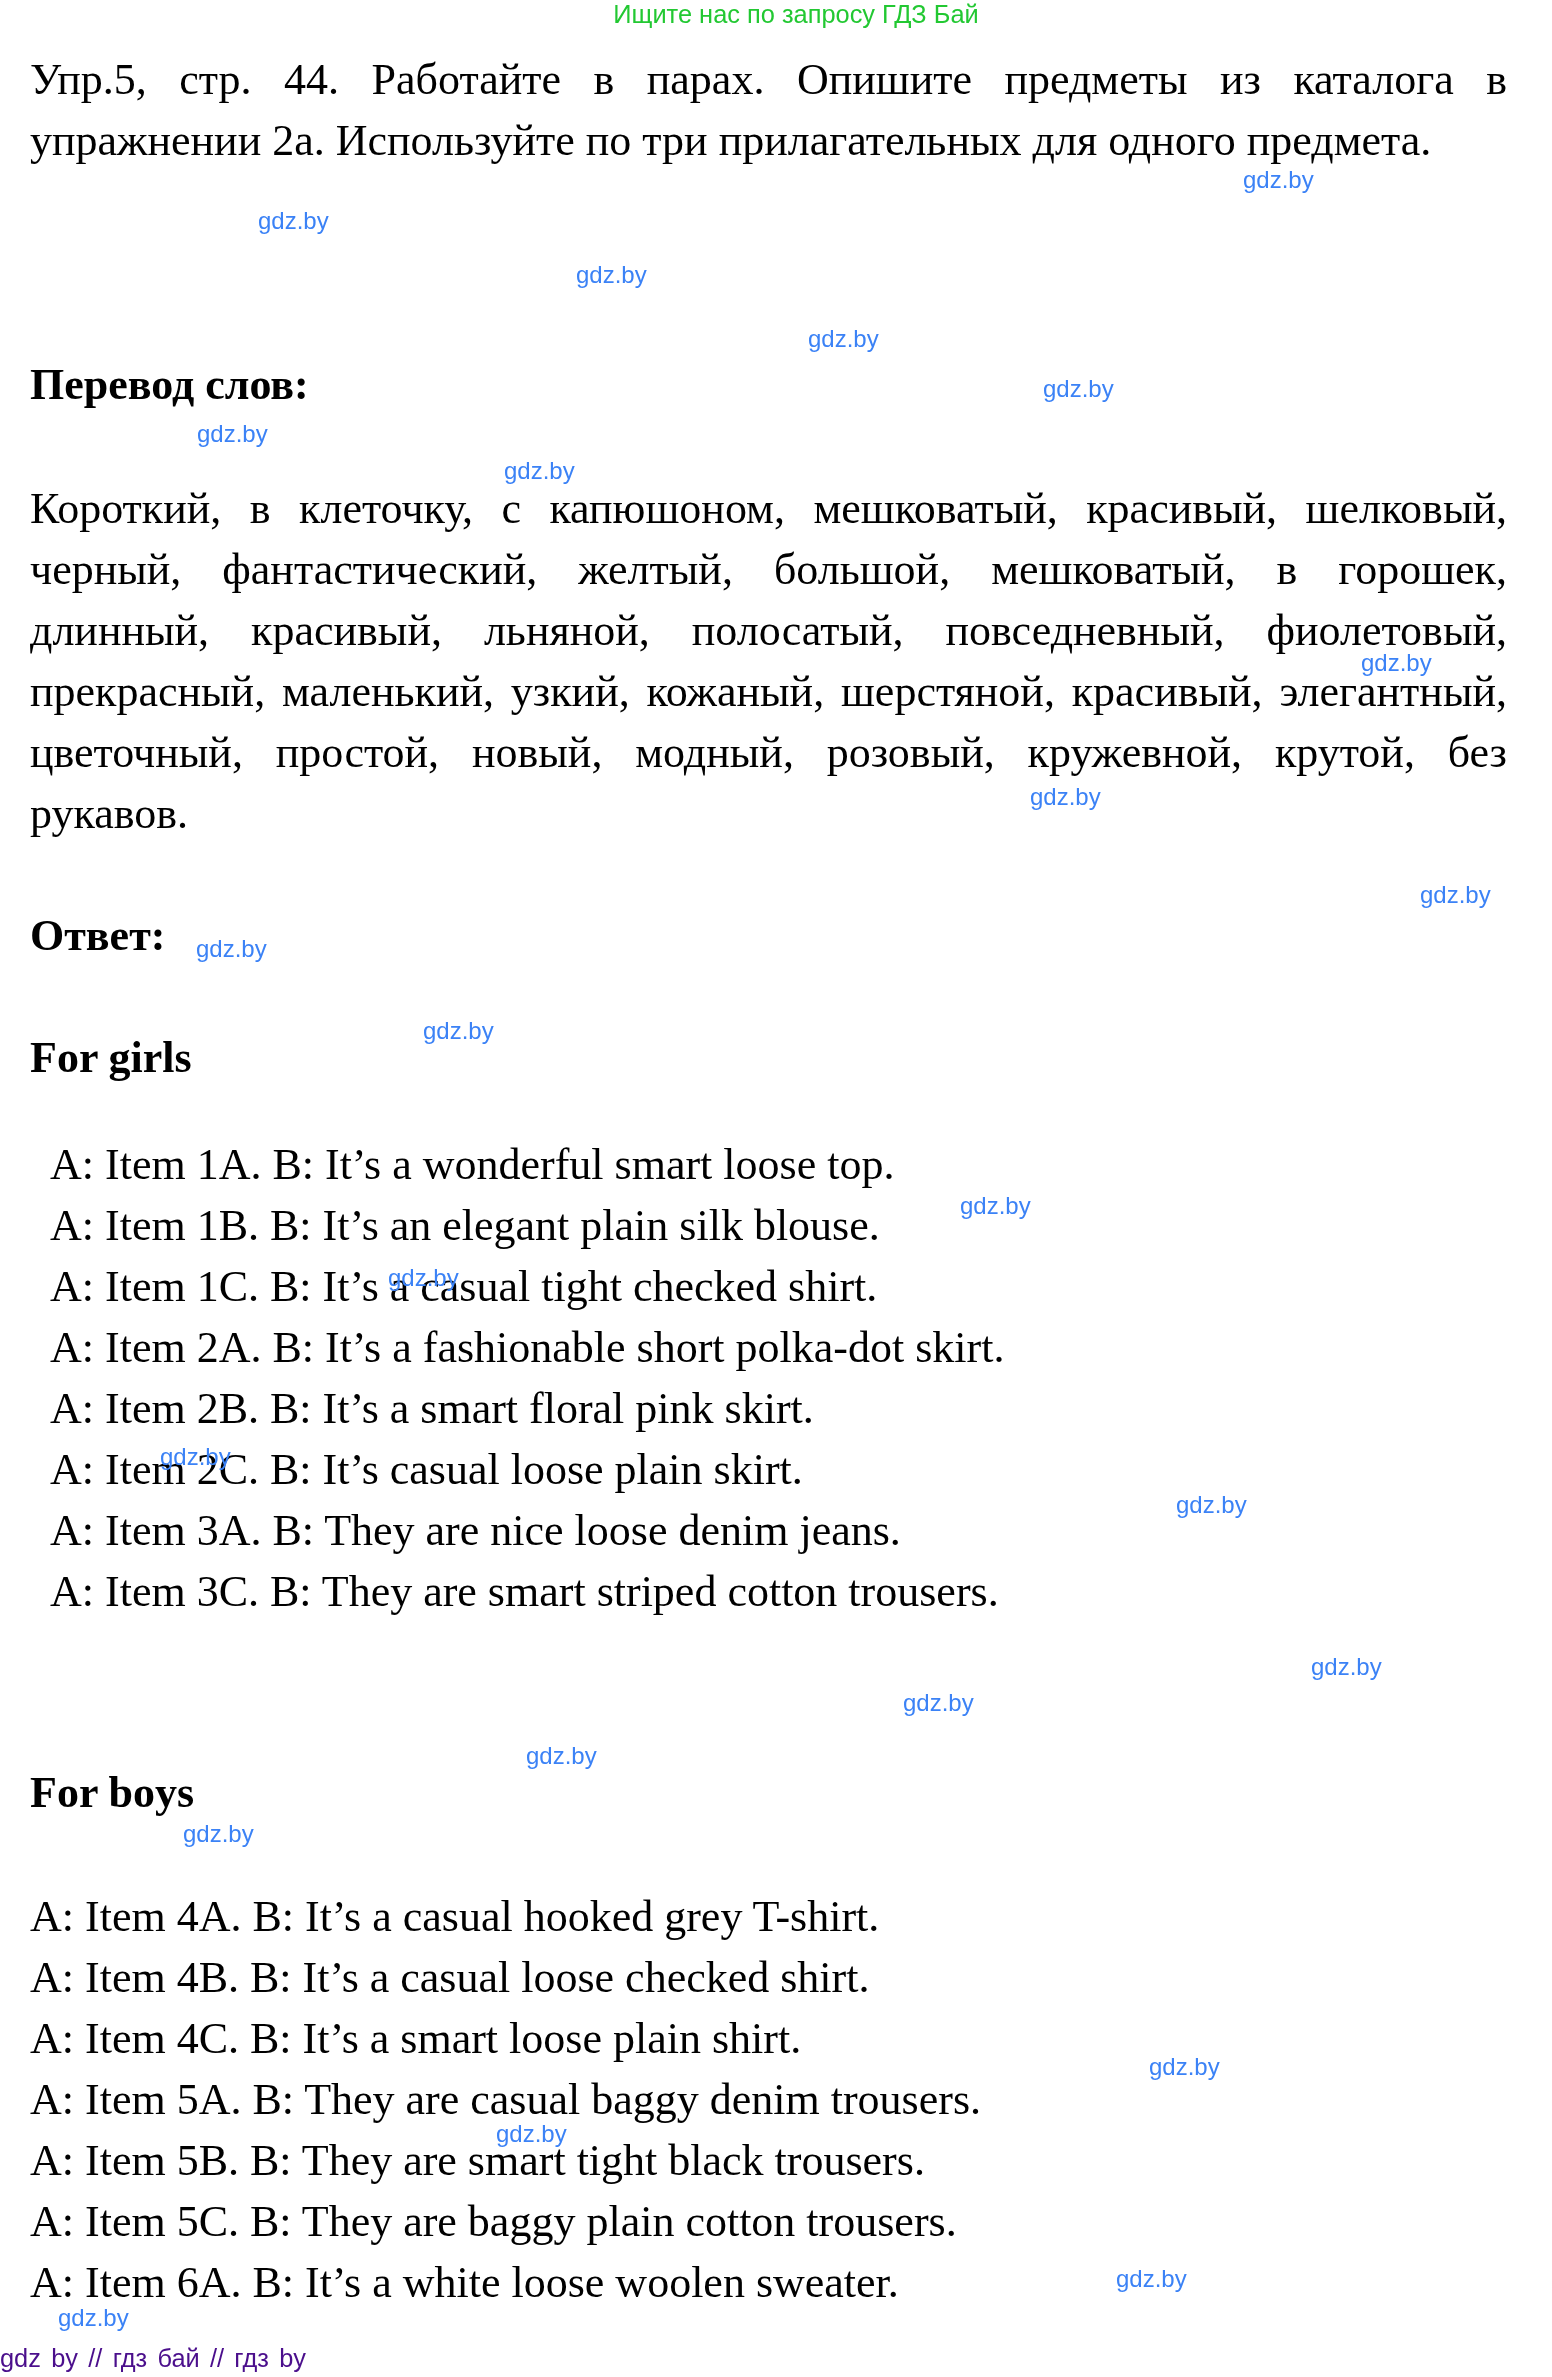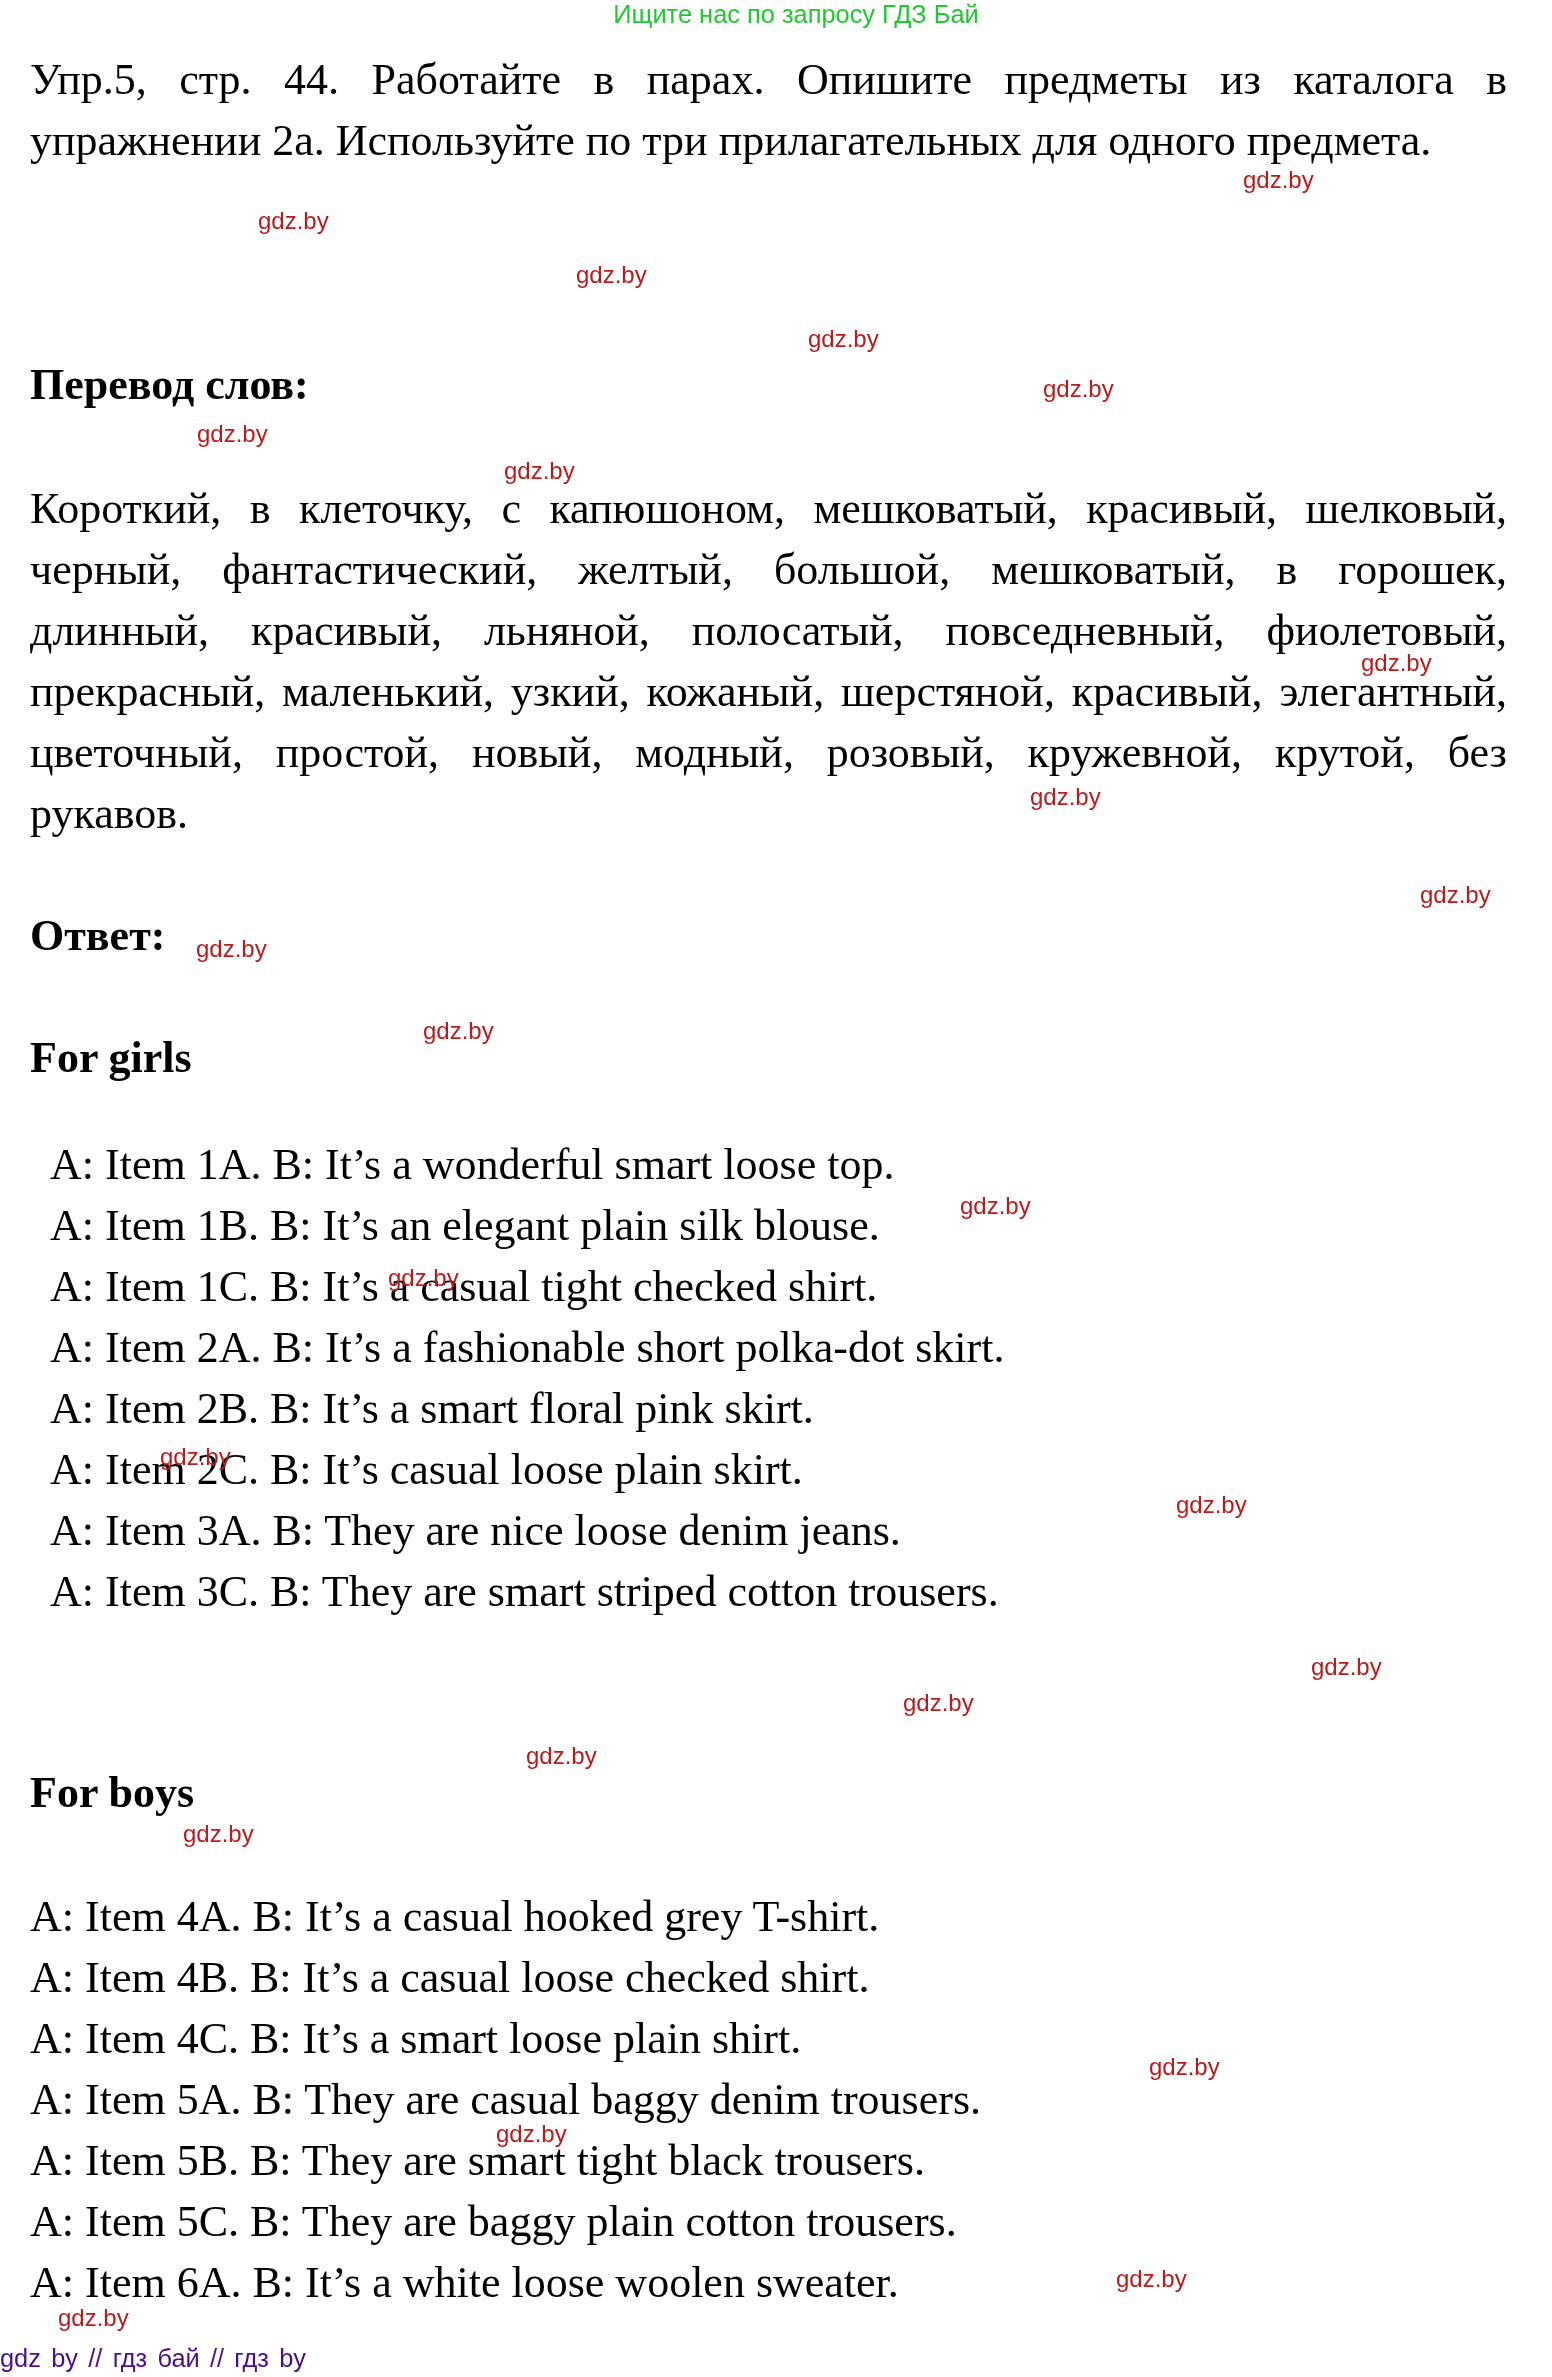--- a/index.html
+++ b/index.html
@@ -7,21 +7,21 @@
   .serif { font-family: "Liberation Serif", "DejaVu Serif", serif; color:#000; }
   .top-banner { position:absolute; top:0; left:0; width:1552px; text-align:center;
     font-family:"Liberation Sans","DejaVu Sans",sans-serif; font-size:25.4px; color:#22c832; line-height:29px;margin-left:20px; }
   .footer { position:absolute; top:2342px; left:0; width:1552px; 
     font-family:"Liberation Sans","DejaVu Sans",sans-serif; font-size:25.4px; color:#4b0f8c; line-height:32px; word-spacing:3.2px; }
   .task { position:absolute; left:30px; top:49px; width:1477px; font-size:44px; line-height:61px; text-align:justify; }
   .heading { position:absolute; left:30px; font-size:44px; font-weight:bold; line-height:48px;text-align:right; }
   .words { position:absolute; left:30px; top:478px; width:1477px; font-size:44px; line-height:61px; text-align:justify; }
   .qa-list { position:absolute; left:30px; width:1350px; font-size:44px; line-height:61px; margin:0; padding:0; list-style:none; }
   .qa-list li { white-space:nowrap; }
-  .wm { position:absolute; font-family:"Liberation Sans","DejaVu Sans",sans-serif; font-size:24px; color:#b91c1c; line-height:25.4px; }
+  .wm { position:absolute; font-family:"Liberation Sans","DejaVu Sans",sans-serif; font-size:24px; color:#3b82f6; line-height:25.4px; }
 </style>
 </head>
 <body>
 
 <div class="top-banner">Ищите нас по запросу ГДЗ Бай</div>
 
 <div class="task serif">Упр.5, стр. 44. Работайте в парах. Опишите предметы из каталога в упражнении 2а. Используйте по три прилагательных для одного предмета.</div>
 
 <div class="heading serif" style="top:361px;">Перевод слов:</div>
 <div class="words serif">Короткий, в клеточку, с капюшоном, мешковатый, красивый, шелковый, черный, фантастический, желтый, большой, мешковатый, в горошек, длинный, красивый, льняной, полосатый, повседневный, фиолетовый, прекрасный, маленький, узкий, кожаный, шерстяной, красивый, элегантный, цветочный, простой, новый, модный, розовый, кружевной, крутой, без рукавов.</div>

